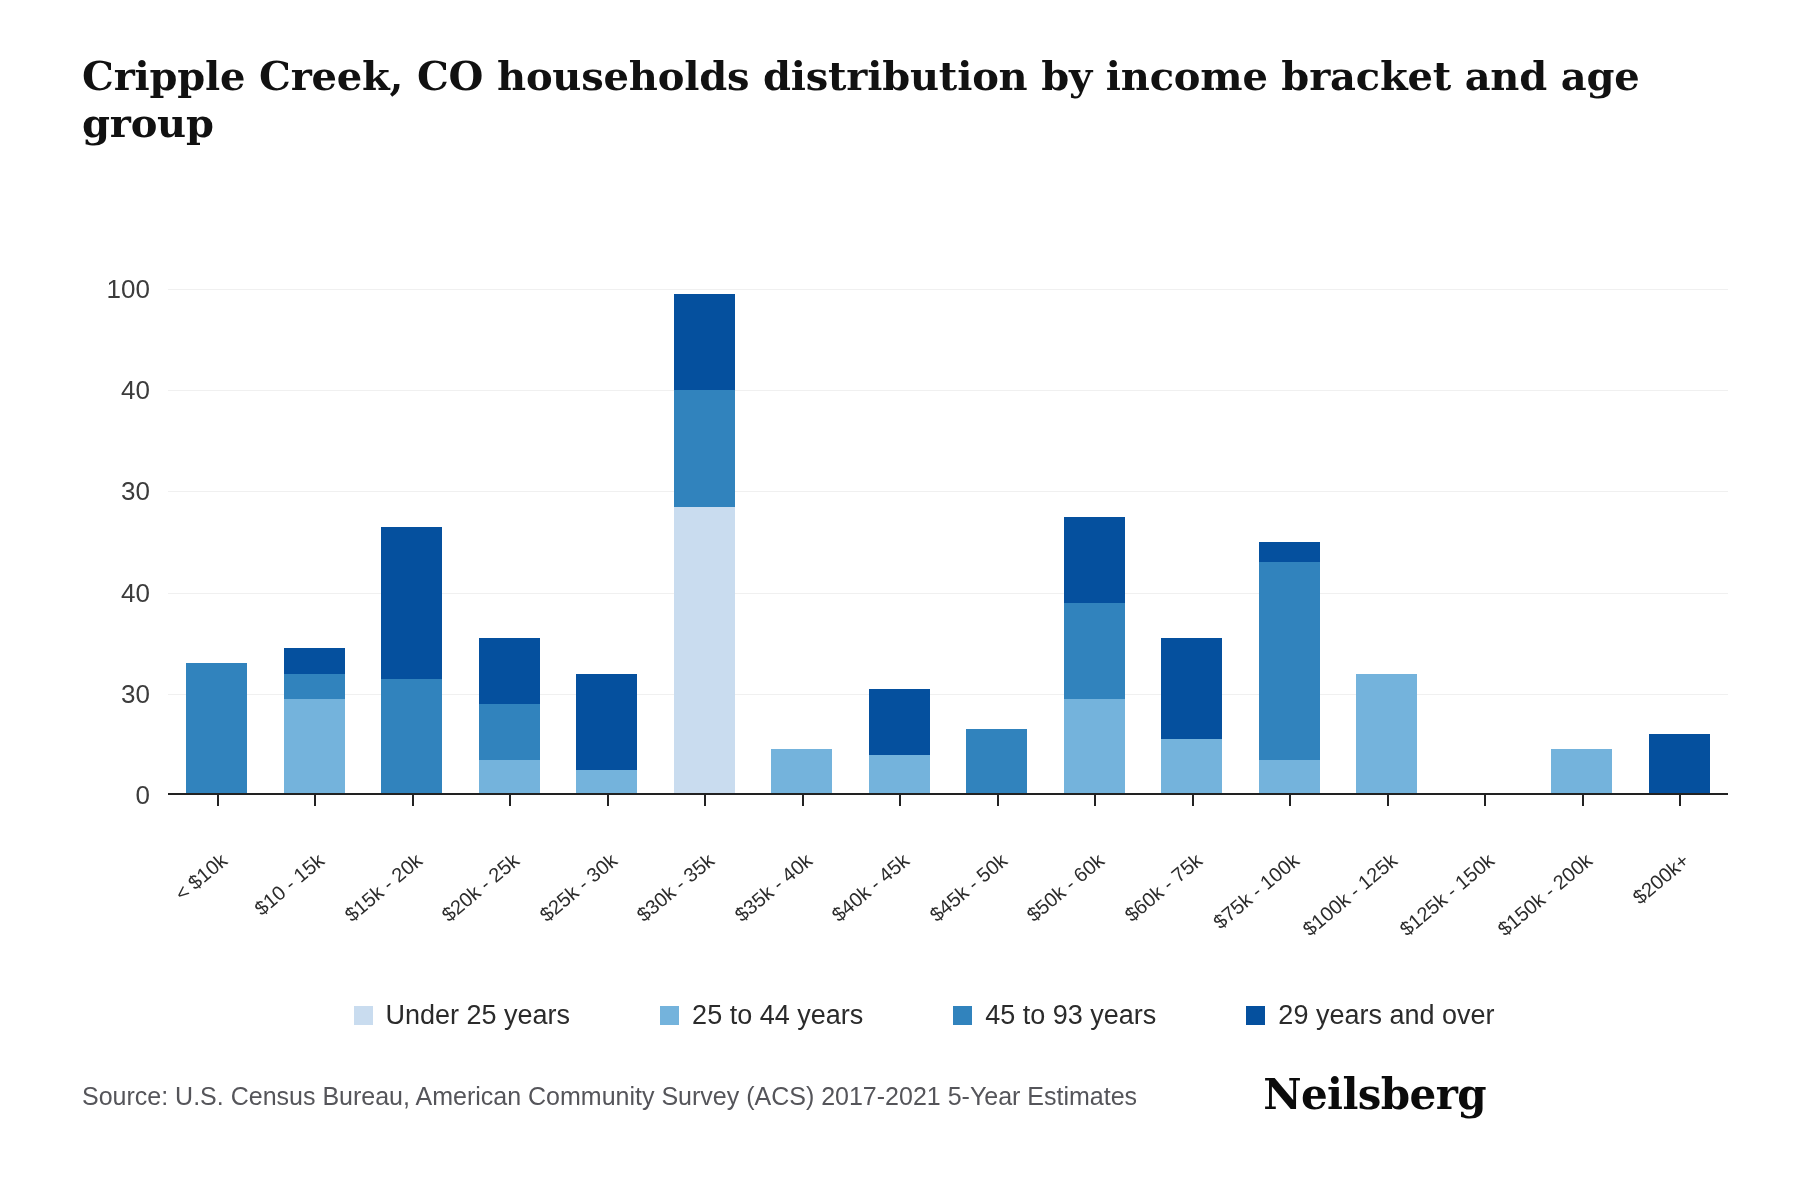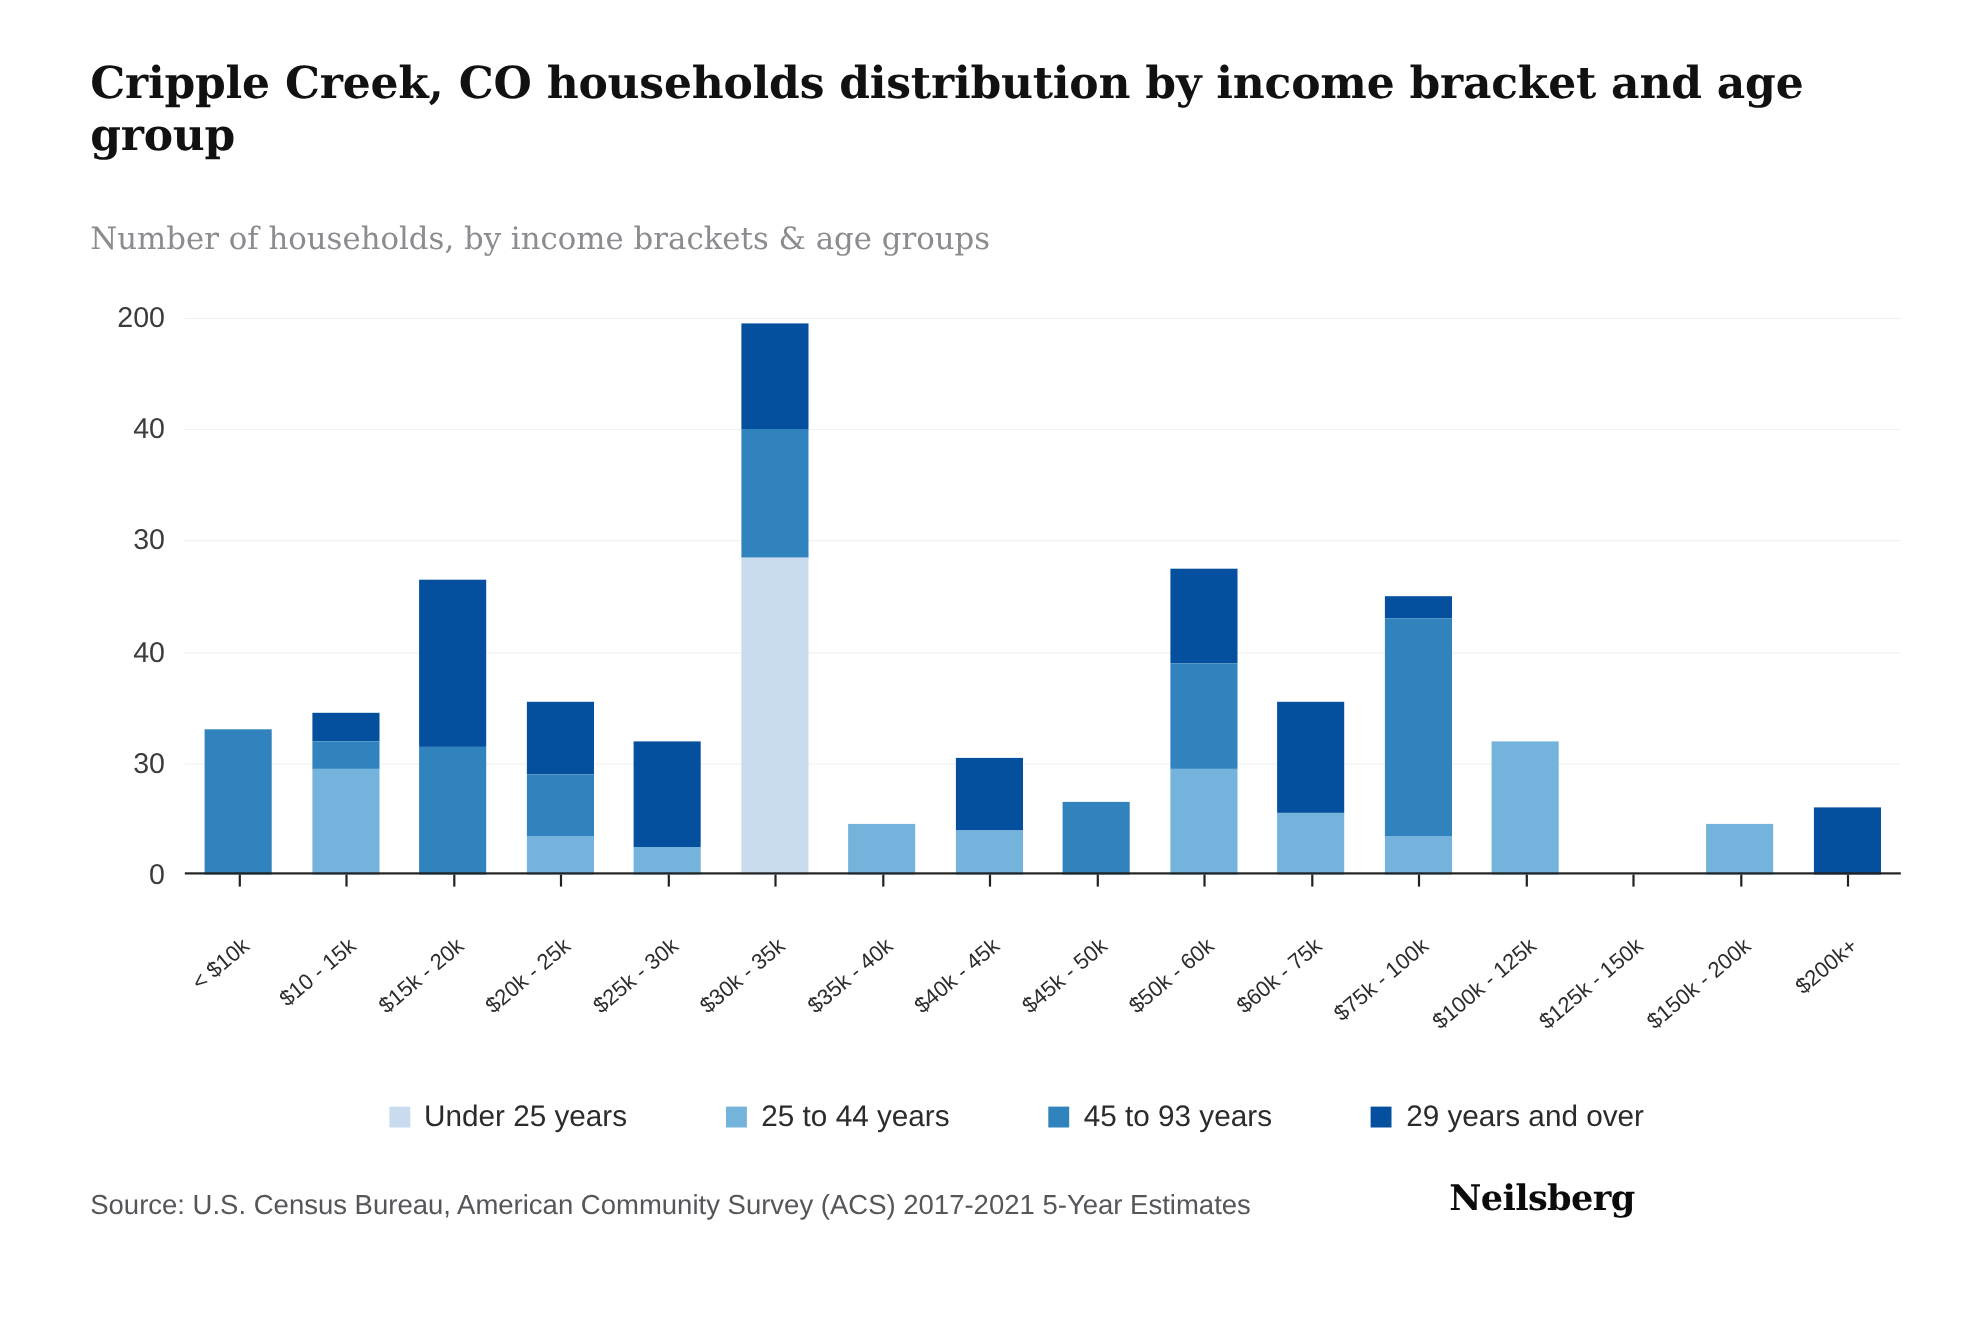--- a/index.html
+++ b/index.html
@@ -148,32 +148,31 @@
     top: 1082px;
     font-size: 25px;
     color: #55555a;
   }
   .brand {
     position: absolute;
     right: 86px;
     top: 1070px;
     font-family: "DejaVu Serif", "Liberation Serif", serif;
     font-weight: 700;
-    font-size: 32px;
+    font-size: 42px;
     color: #0b0b0b;
     letter-spacing: -0.6px;
   }
 </style>
 </head>
 <body>
 
 <div class="page">
 
   <div class="chart-title">Cripple Creek, CO households distribution by income bracket and age group</div>
-  <div class="chart-subtitle">Number of households, by income brackets &amp; age groups</div>
 
   <div class="plot-wrap">
     <div class="plot-area" id="plot-area">
       <div id="gridlines">
           <div class="gridline" style="top: 404.8px;"></div>
           <div class="gridline" style="top: 303.6px;"></div>
           <div class="gridline" style="top: 202.4px;"></div>
           <div class="gridline" style="top: 101.2px;"></div>
           <div class="gridline" style="top: 0px;"></div>
         </div>
@@ -306,21 +305,21 @@
           <div class="xtick-label" style="left: 90.625%;">$150k - 200k</div>
           <div class="xtick-label" style="left: 96.875%;">$200k+</div>
         </div>
     </div>
     <div id="yticks">
         <div class="ytick-label" style="top: 540px;">0</div>
         <div class="ytick-label" style="top: 438.8px;">30</div>
         <div class="ytick-label" style="top: 337.6px;">40</div>
         <div class="ytick-label" style="top: 236.4px;">30</div>
         <div class="ytick-label" style="top: 135.2px;">40</div>
-        <div class="ytick-label" style="top: 34px;">200</div>
+        <div class="ytick-label" style="top: 34px;">100</div>
       </div>
   </div>
 
   <div class="legend" id="legend">
       <div class="legend-item">
         <span class="legend-swatch" style="background: rgb(201, 220, 239);"></span>
         <span class="legend-label">Under 25 years</span>
       </div>
       <div class="legend-item">
         <span class="legend-swatch" style="background: rgb(116, 179, 220);"></span>

